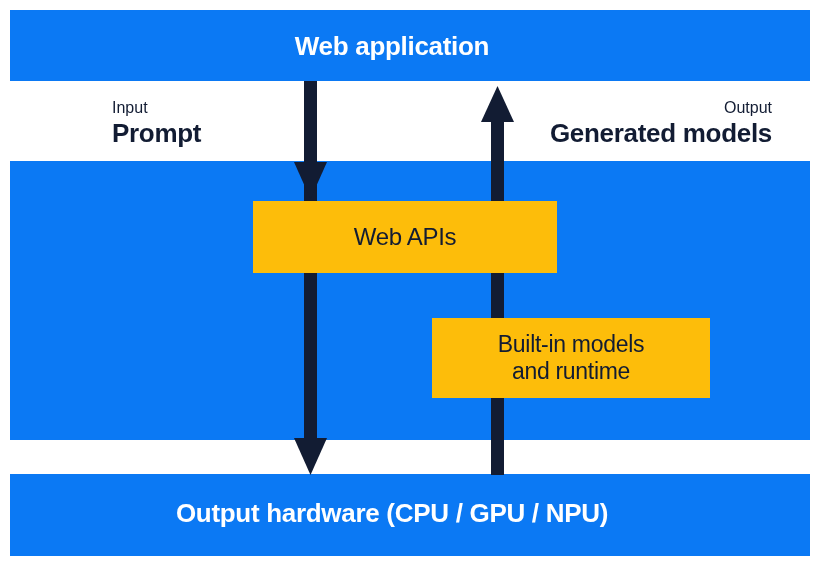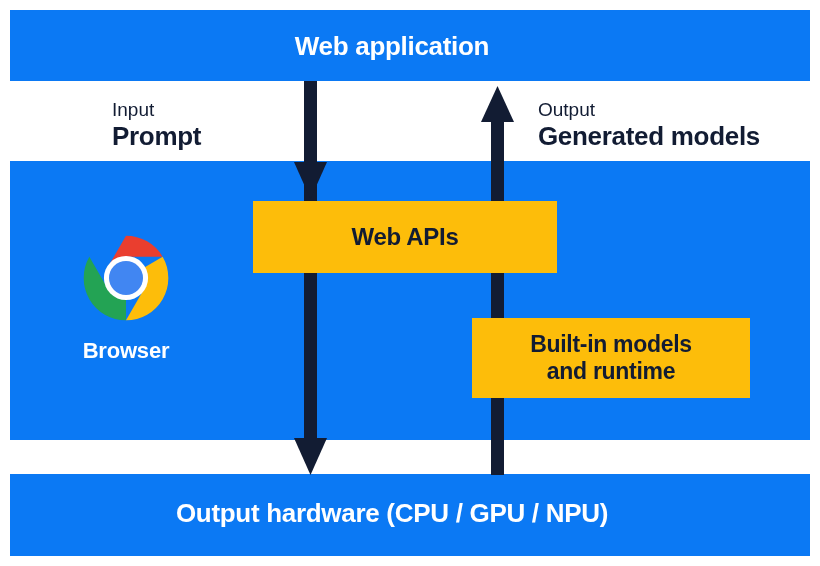--- a/index.html
+++ b/index.html
@@ -62,37 +62,38 @@
   .title-hardware { top: 500px; }
 
   
   .io-label {
     position: absolute;
     color: #121c33;
     line-height: 1.18;
   }
   .io-label .io-kind {
     display: block;
-    font-size: 19px;
+    font-size: 16px;
     font-weight: normal;
   }
   .io-label .io-value {
     display: block;
     font-size: 26px;
     font-weight: bold;
     letter-spacing: -0.3px;
   }
   .io-input {
     left: 112px;
     top: 99px;
     text-align: left;
   }
   .io-output {
-    right: 60px;
+    right: 48px;
     top: 99px;
+    text-align: right;
   }
 
   
   .arrow-svg {
     position: absolute;
     left: 0;
     top: 0;
     width: 820px;
     height: 566px;
     pointer-events: none;
@@ -123,40 +124,39 @@
 
   
   .yellow-box {
     position: absolute;
     background: #fdbd0a;
     color: #121c33;
     display: flex;
     align-items: center;
     justify-content: center;
     text-align: center;
-    font-weight: bold;
+    font-weight: normal;
     line-height: 1.18;
     letter-spacing: -0.3px;
     box-sizing: border-box;
   }
   .box-web-apis {
     left: 253px;
     top: 201px;
     width: 304px;
     height: 72px;
     font-size: 24px;
   }
   .box-builtin {
     left: 432px;
     top: 318px;
     width: 278px;
     height: 80px;
     font-size: 23px;
     padding: 0 8px;
-    margin-left: 40px;
   }
 </style>
 </head>
 <body>
 
 <div id="diagram">
 
   <div class="band band-web-app"></div>
 
   <div class="band band-browser"></div>
@@ -184,35 +184,20 @@
   <div class="io-label io-input">
     <span class="io-kind">Input</span>
     <span class="io-value">Prompt</span>
   </div>
 
   <div class="io-label io-output">
     <span class="io-kind">Output</span>
     <span class="io-value">Generated models</span>
   </div>
 
-  <div class="browser-block">
-    <svg class="chrome-logo" viewBox="0 0 100 100" xmlns="http://www.w3.org/2000/svg">
-
-      <path d="M50 4 A46 46 0 0 1 89.84 27 L50 27 A23 23 0 0 0 30.08 38.5 Z" fill="#ea3e2f"></path>
-
-      <path d="M89.84 27 A46 46 0 0 1 50 96 L69.92 61.5 A23 23 0 0 0 69.92 38.5 Z" fill="#fdbd0a"></path>
-
-      <path d="M50 96 A46 46 0 0 1 10.16 27 L30.08 61.5 A23 23 0 0 0 50 73 Z" fill="#23a354"></path>
-
-      <circle cx="50" cy="50" r="24" fill="#ffffff"></circle>
-
-      <circle cx="50" cy="50" r="18.5" fill="#4186f2"></circle>
-    </svg>
-    <span class="browser-caption">Browser</span>
-  </div>
 
   <div class="yellow-box box-web-apis">
     <span>Web APIs</span>
   </div>
 
   <div class="yellow-box box-builtin">
     <span>
       <span>Built-in models</span><br>
       <span>and runtime</span>
     </span>

